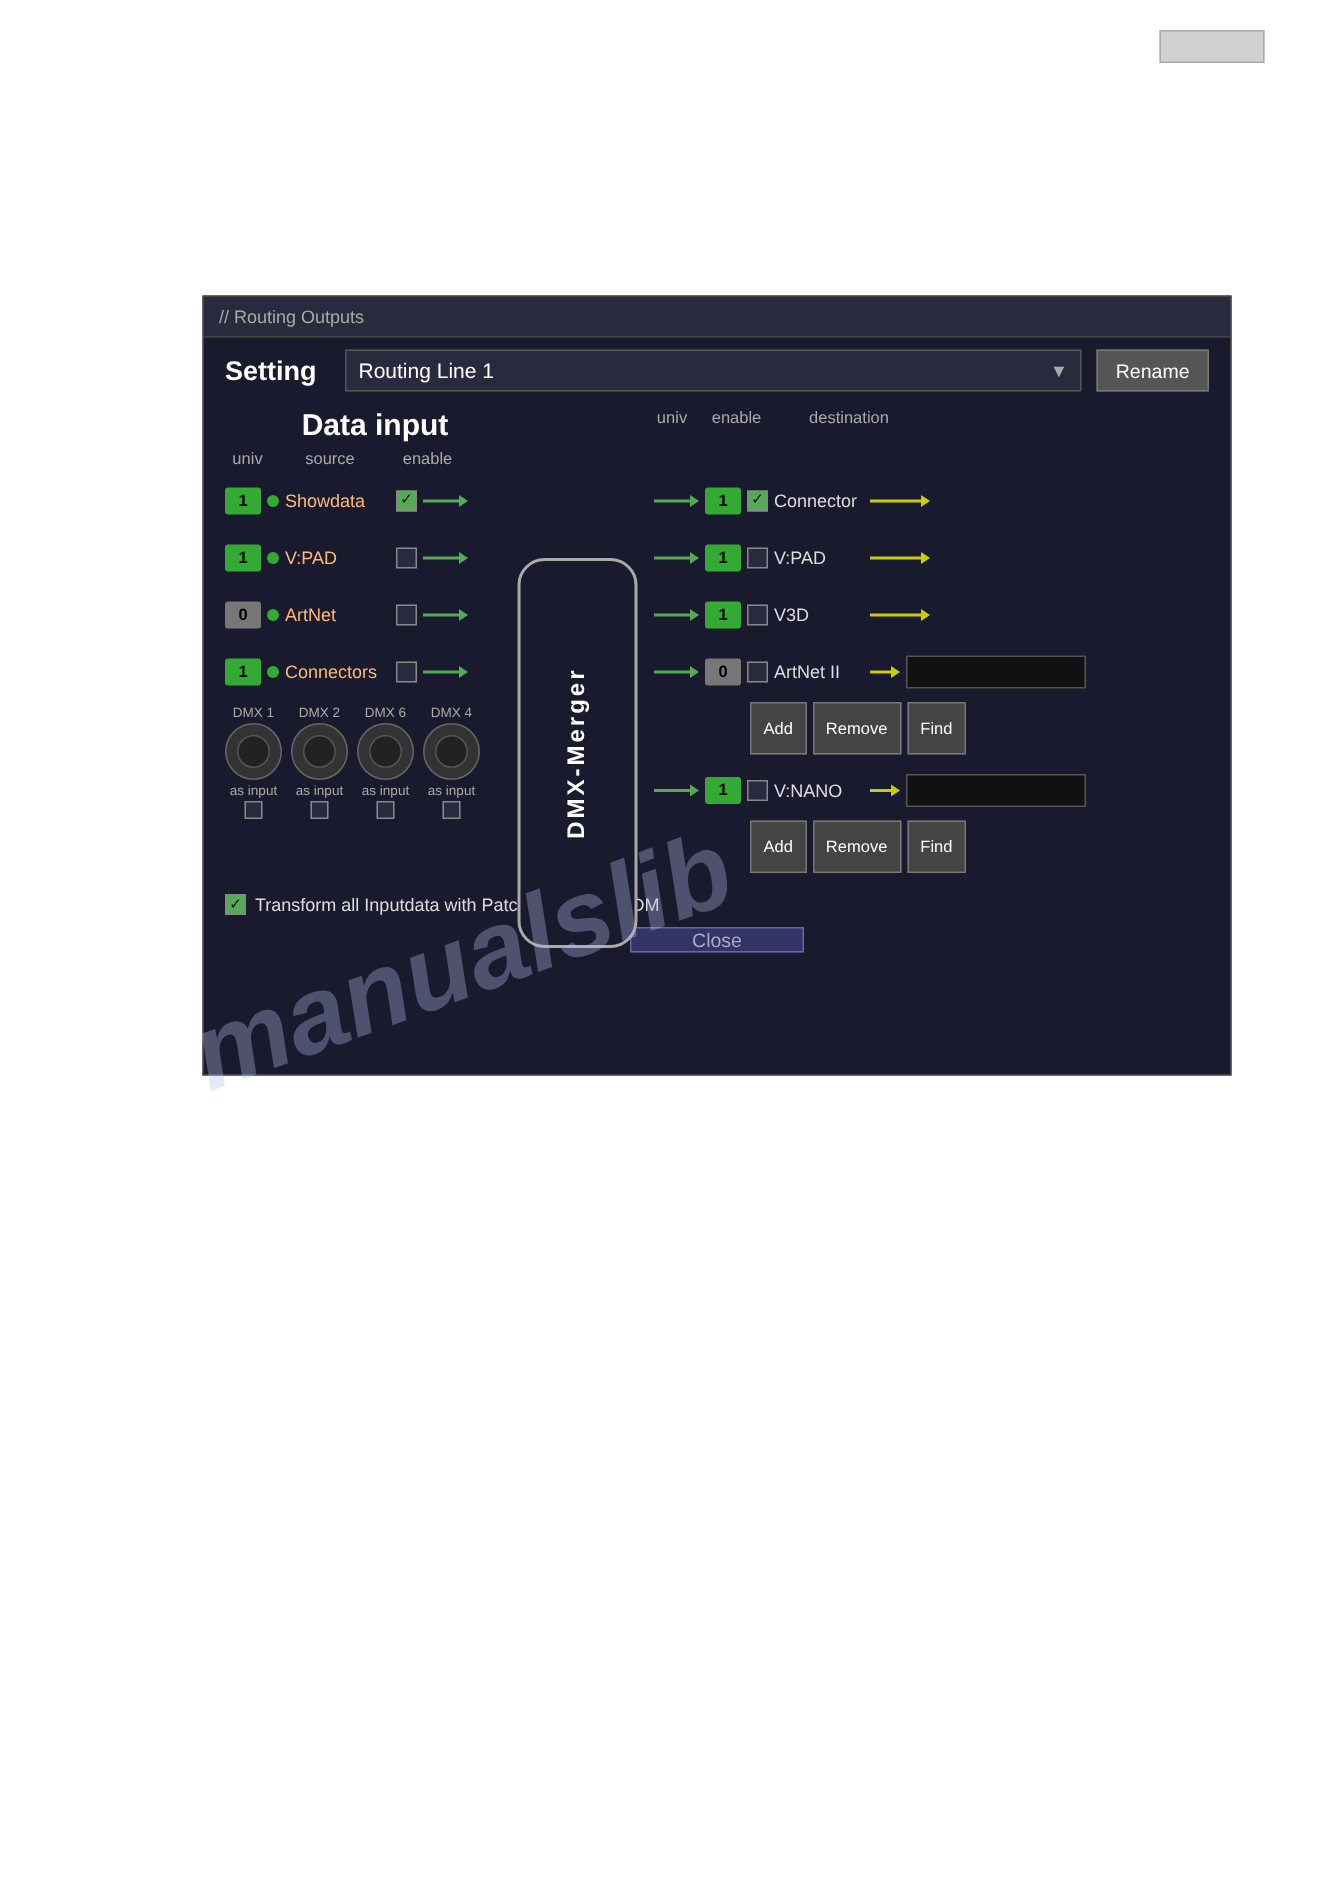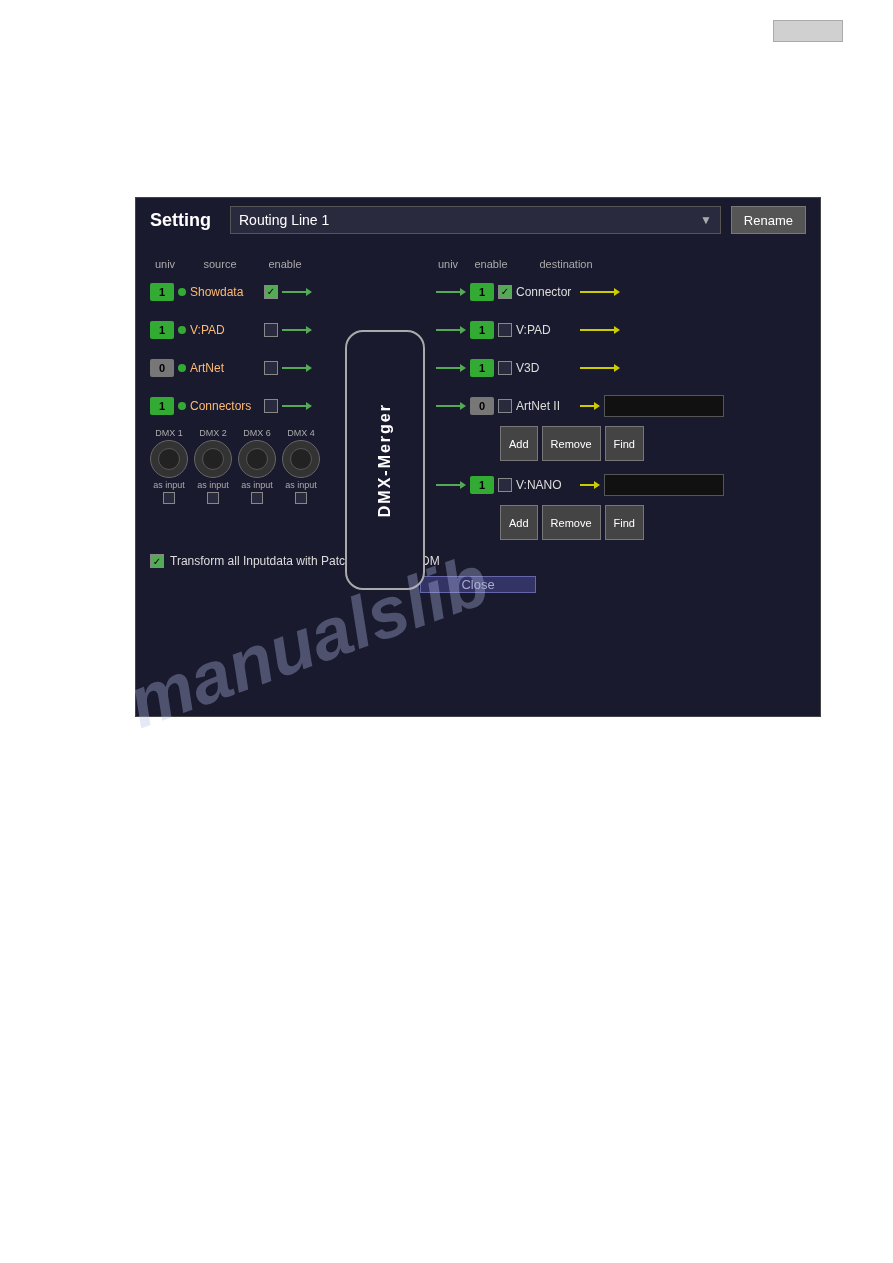--- a/index.html
+++ b/index.html
@@ -57,21 +57,21 @@
       color: #aaa;
       font-size: 12px;
       border-bottom: 1px solid #444;
     }
 
     
     .setting-row {
       display: flex;
       align-items: center;
       gap: 10px;
-      margin-bottom: 24px;
+      margin-bottom: 12px;
     }
 
     .setting-label {
       font-size: 18px;
       color: #fff;
       font-weight: bold;
       min-width: 70px;
     }
 
     .setting-dropdown {
@@ -371,34 +371,38 @@
   </style>
 </head>
 <body>
 
 <button class="top-right-btn"></button>
 
 <div class="watermark">manualslib</div>
 
 <div class="dialog">
 
+  <div class="dialog-titlebar">
+    <span>// Routing Outputs</span>
+  </div>
 
   <div class="dialog-inner">
 
     <div class="setting-row">
       <span class="setting-label">Setting</span>
       <div class="setting-dropdown">
         <span>Routing Line 1</span>
         <span class="setting-dropdown-arrow">▼</span>
       </div>
       <button class="rename-btn">Rename</button>
     </div>
 
     <div style="display:flex; margin-bottom:4px;">
       <div style="width:200px;">
+        <div class="section-title">Data input</div>
         <div style="display:flex;">
           <div class="col-header h-univ">univ</div>
           <div class="col-header h-source">source</div>
           <div class="col-header h-enable">enable</div>
         </div>
       </div>
       <div style="width:80px;"></div>
       <div style="width:340px; position:relative;">
         <div style="display:flex;">
           <div class="col-header" style="width:36px;">univ</div>

